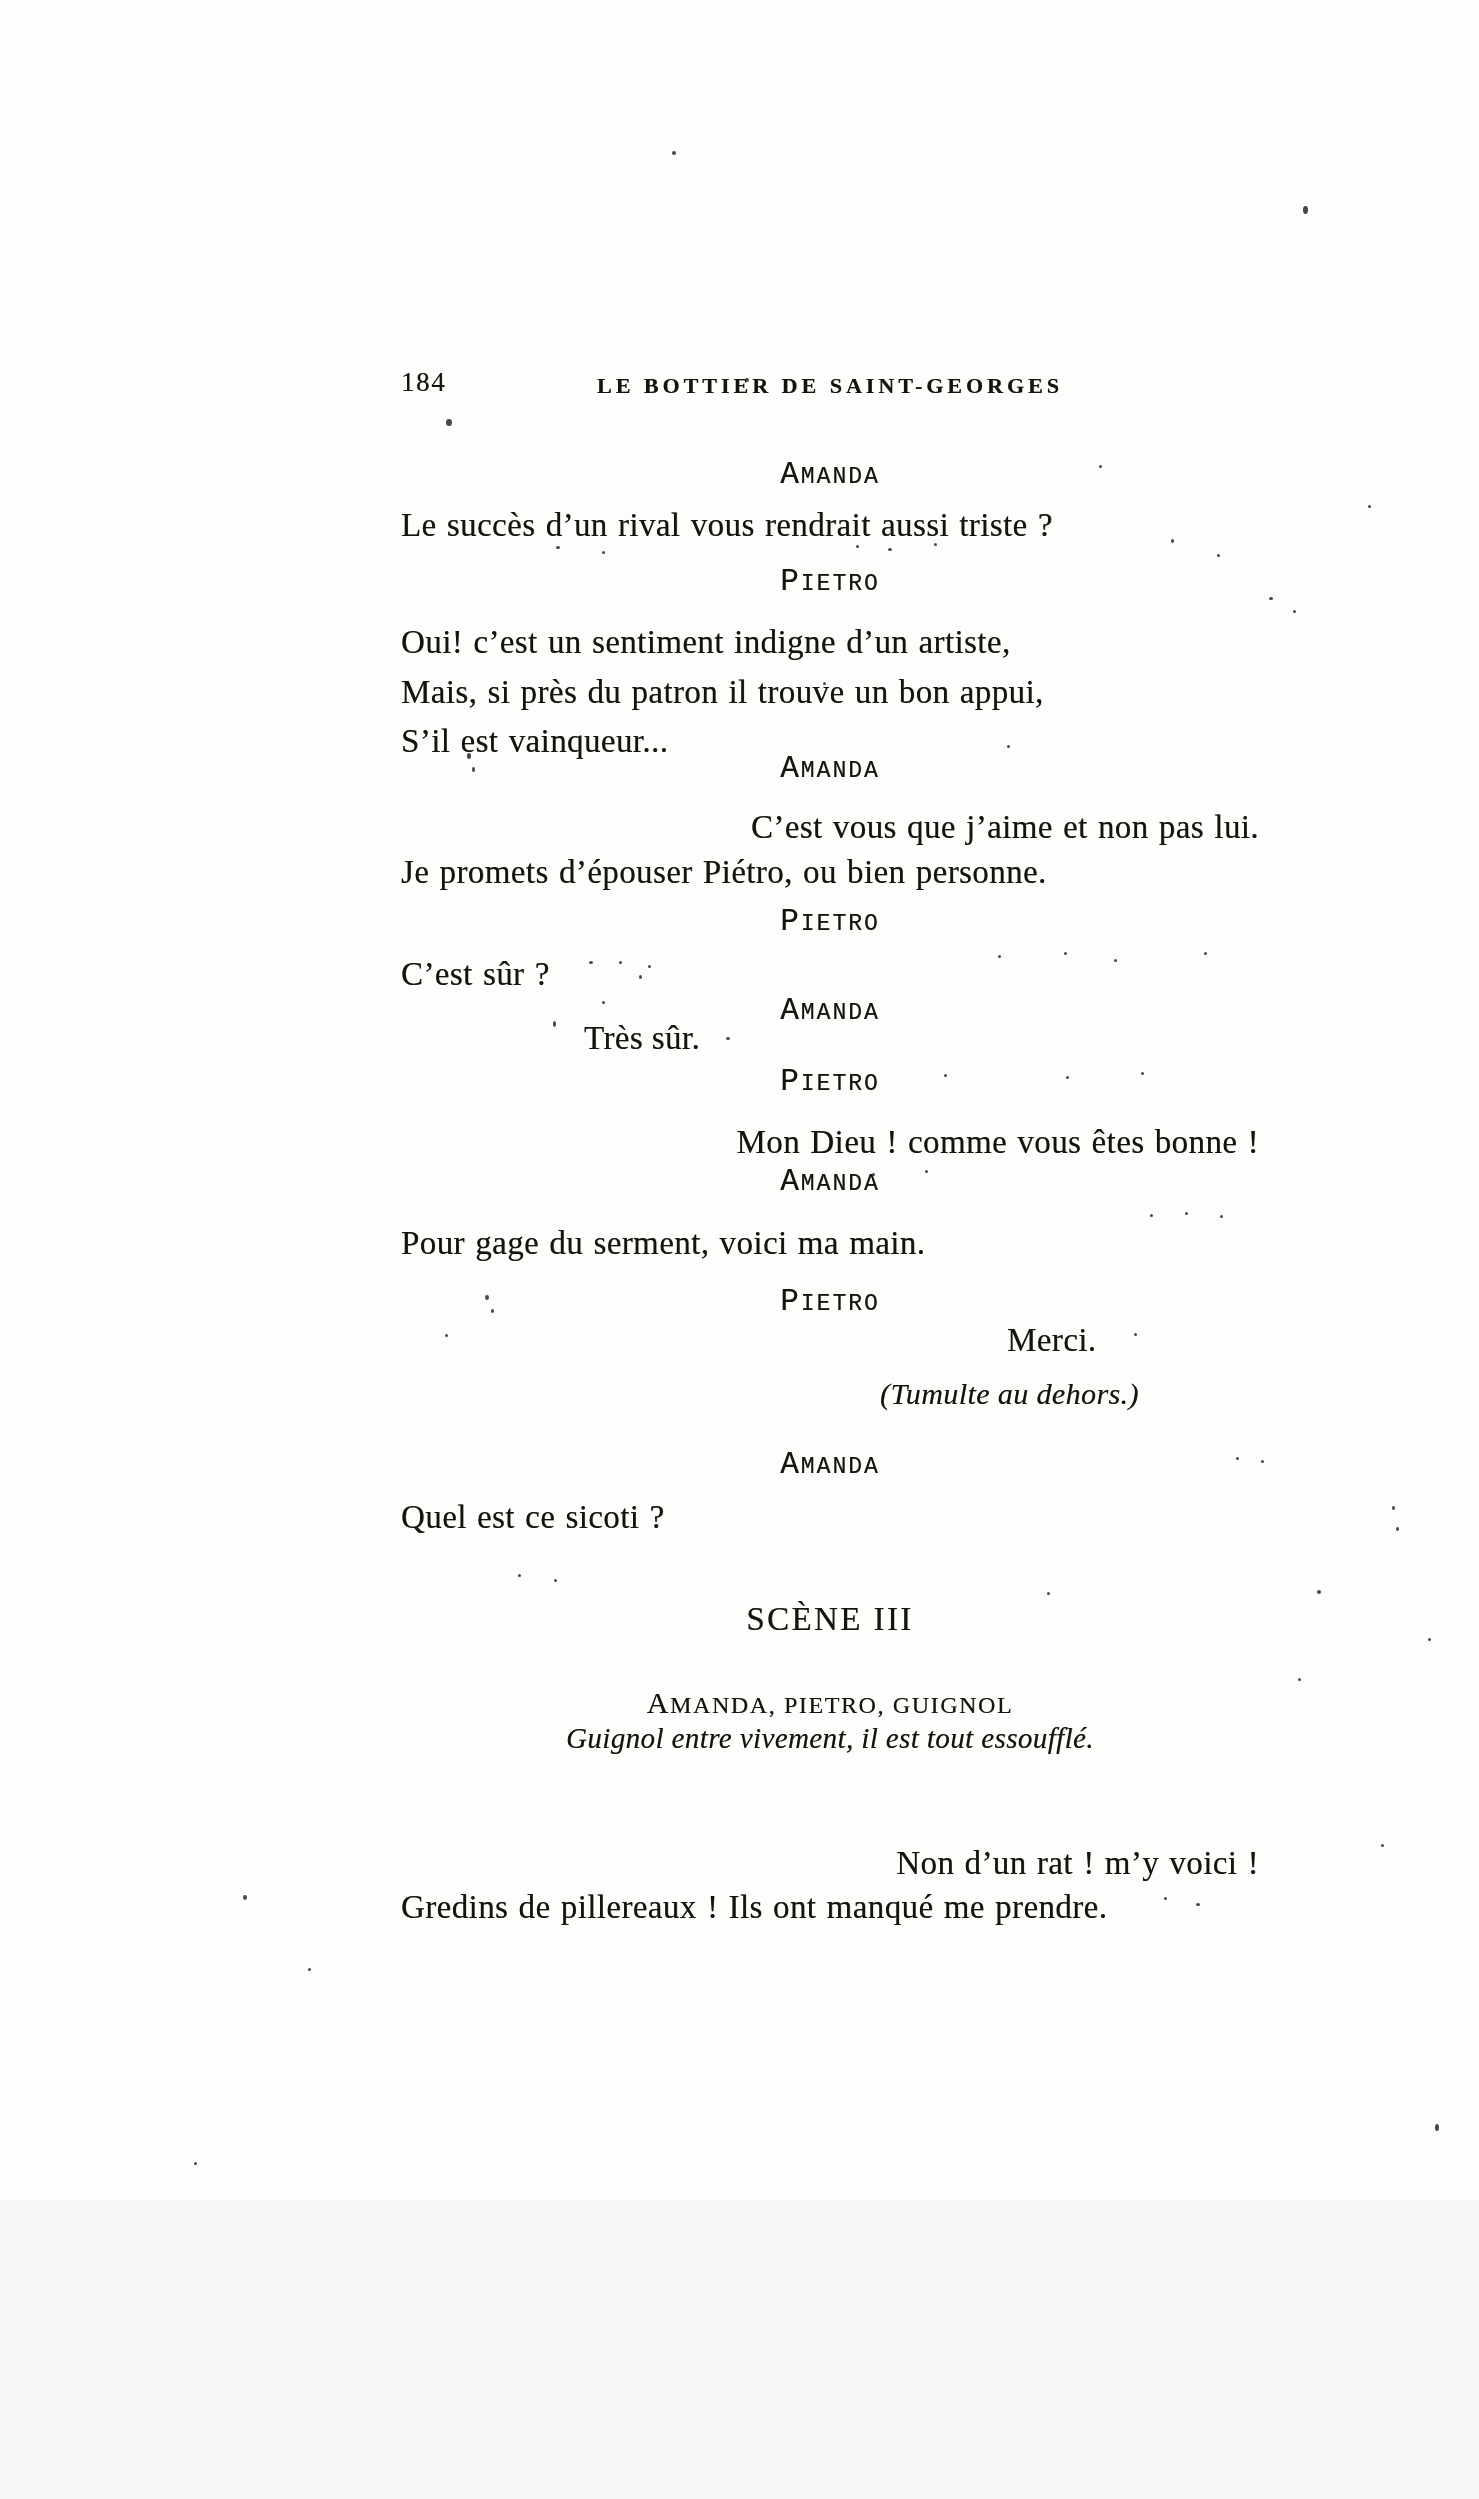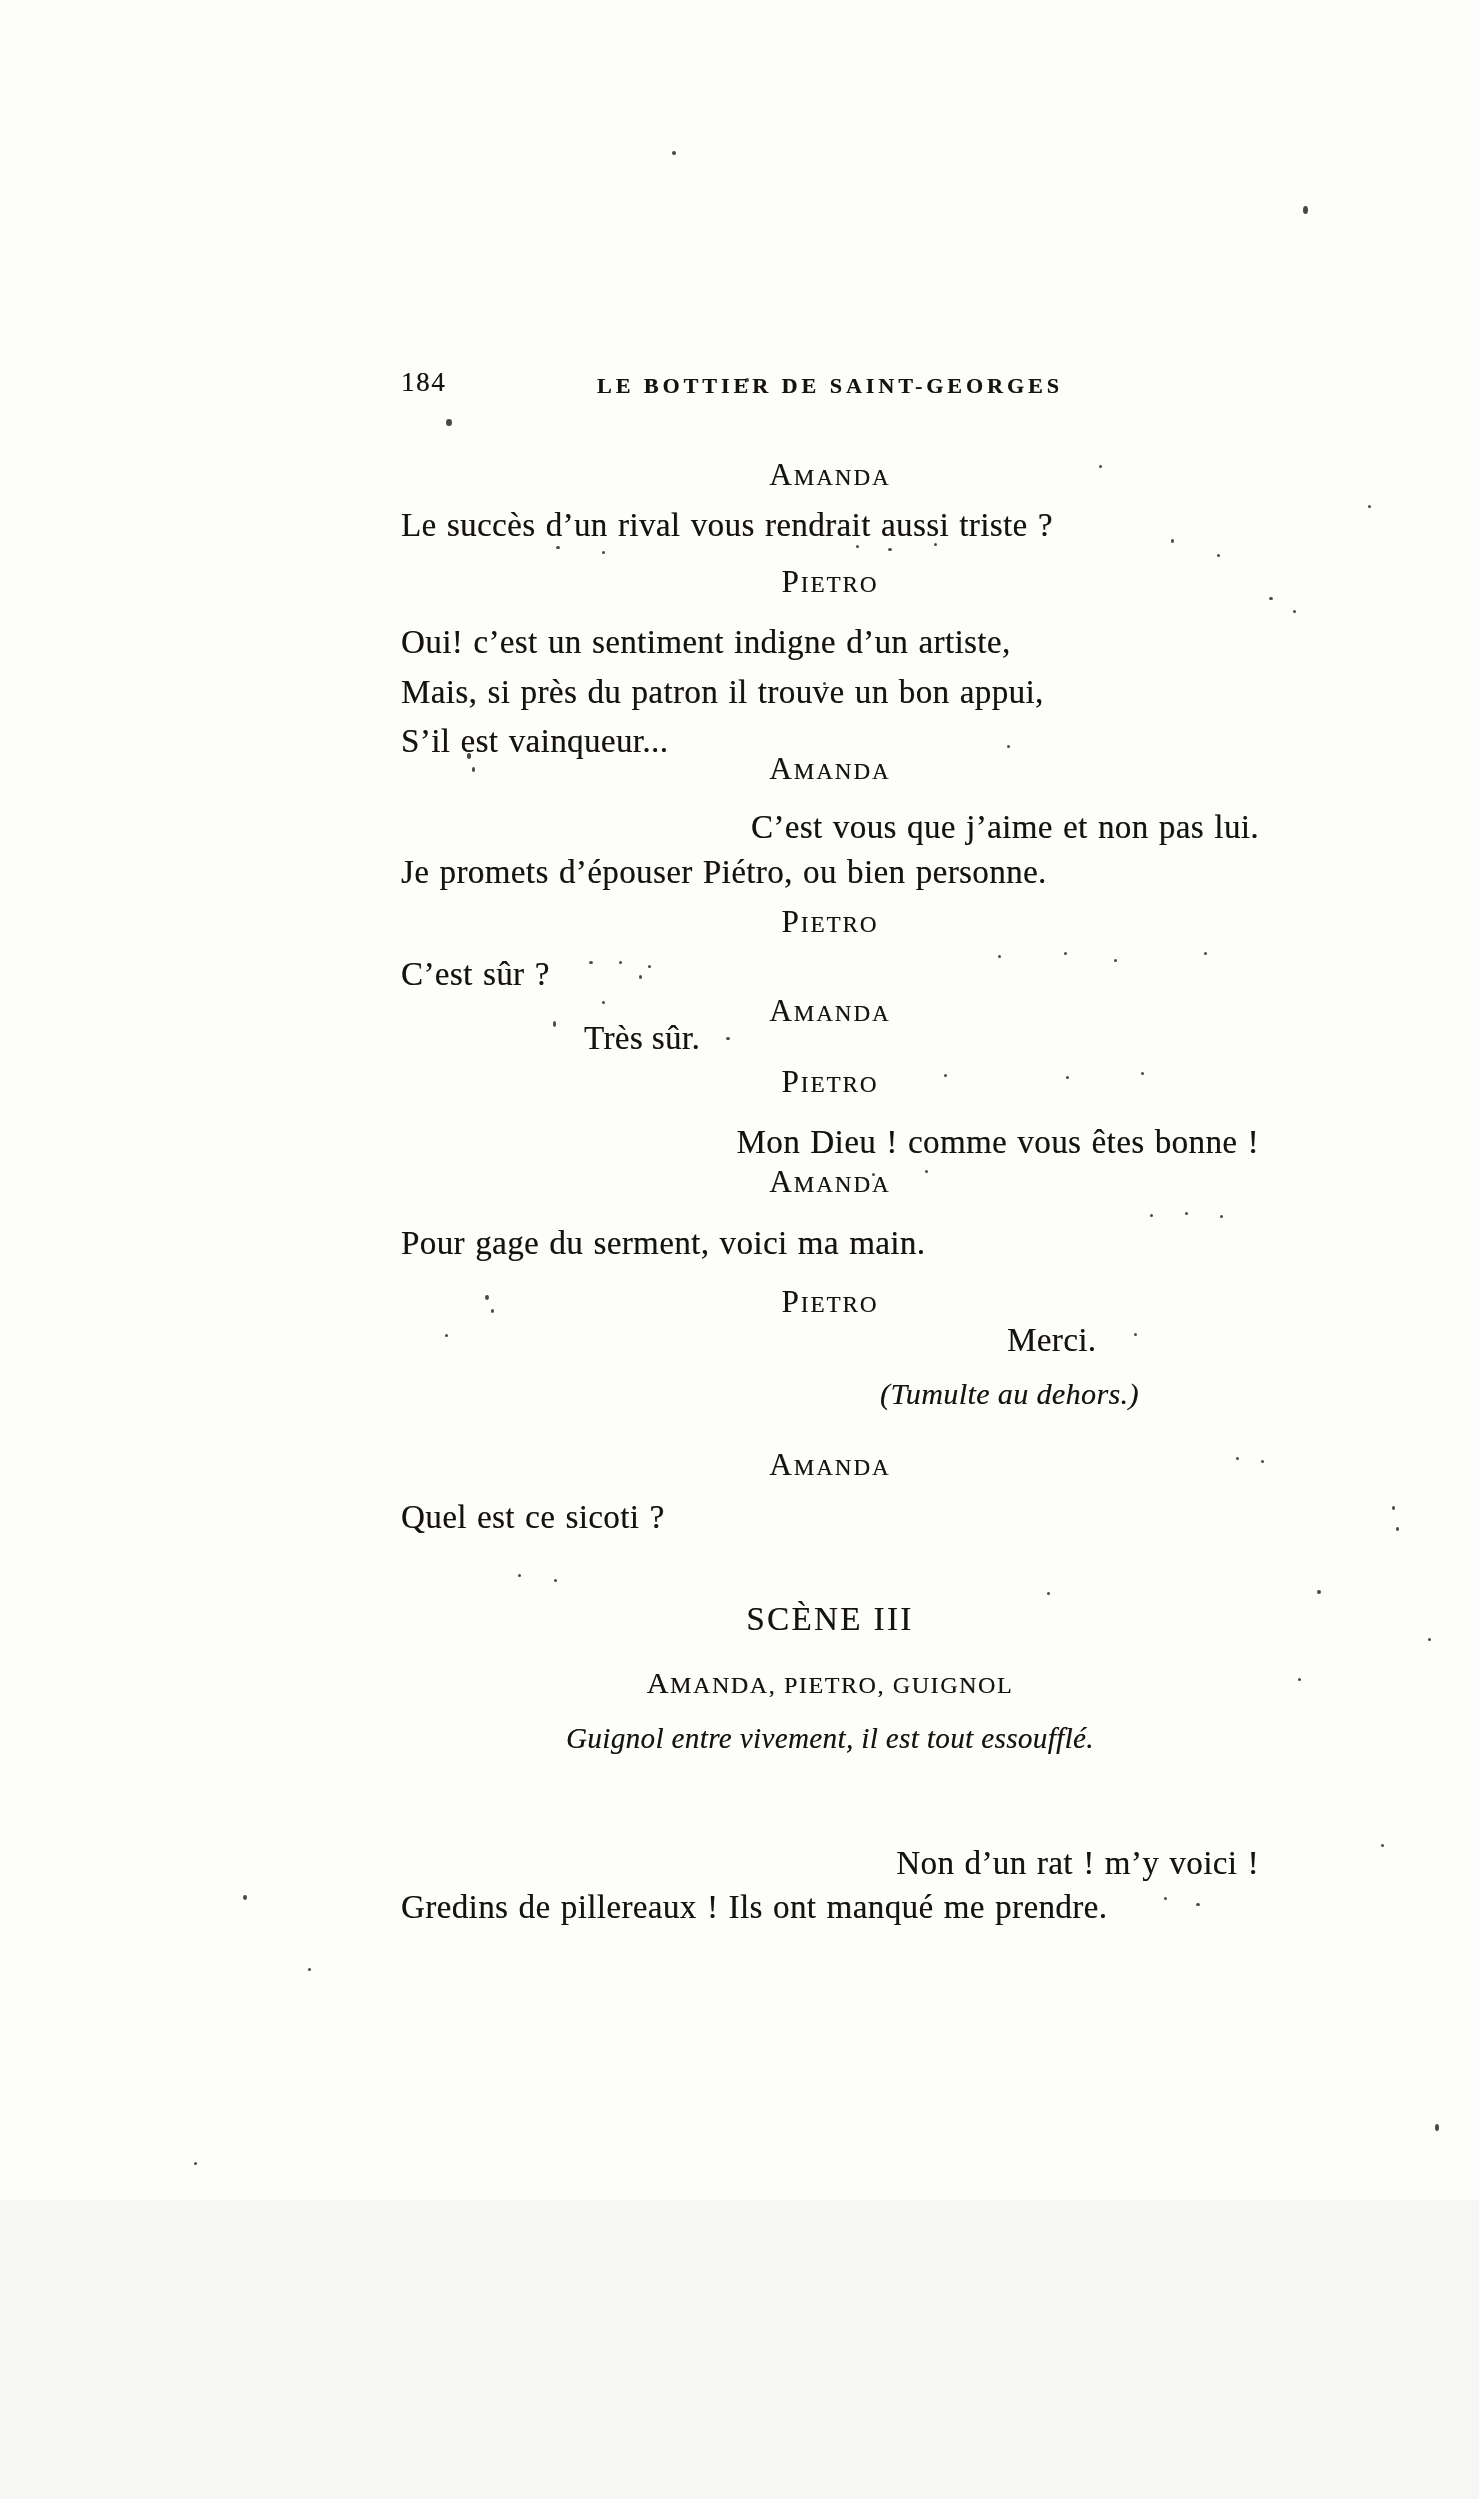--- a/index.html
+++ b/index.html
@@ -21,21 +21,21 @@
     font-size:27px;letter-spacing:1.6px;
   }
   .runtitle{
     left:401px;top:373px;width:858px;
     text-align:center;
     font-size:22px;font-weight:700;letter-spacing:4px;
   }
   .speaker{
     left:401px;width:858px;
     text-align:center;
-    font-size:23px;letter-spacing:2px;
+    font-size:23px;letter-spacing:2px;font-family:Liberation Mono, monospace;
   }
   .speaker::first-letter{font-size:31px;}
   .verse{
     left:401px;width:858px;
     font-size:33px;letter-spacing:0.4px;word-spacing:1.6px;margin-top:18px;
   }
   .v-right{text-align:right;}
   .free{font-size:33px;letter-spacing:0.4px;}
   .stage{
     font-size:30px;font-style:italic;letter-spacing:0.4px;
@@ -43,21 +43,21 @@
   .stage-center{
     left:401px;width:858px;text-align:center;
     font-size:29px;font-style:italic;letter-spacing:0.4px;
   }
   .scene{
     left:401px;width:858px;text-align:center;
     font-size:33px;letter-spacing:2.4px;
   }
   .cast{
     left:401px;width:858px;text-align:center;
-    font-size:24px;letter-spacing:1.6px;
+    font-size:24px;letter-spacing:1.6px;margin-top:20px;
   }
   .cast::first-letter{font-size:30px;}
   .speck{position:absolute;background:#1d1a16;border-radius:50%;}
   .inkline{position:absolute;background:#201d1a;}
 </style>
 </head>
 <body>
 
 <div id="page">
 

